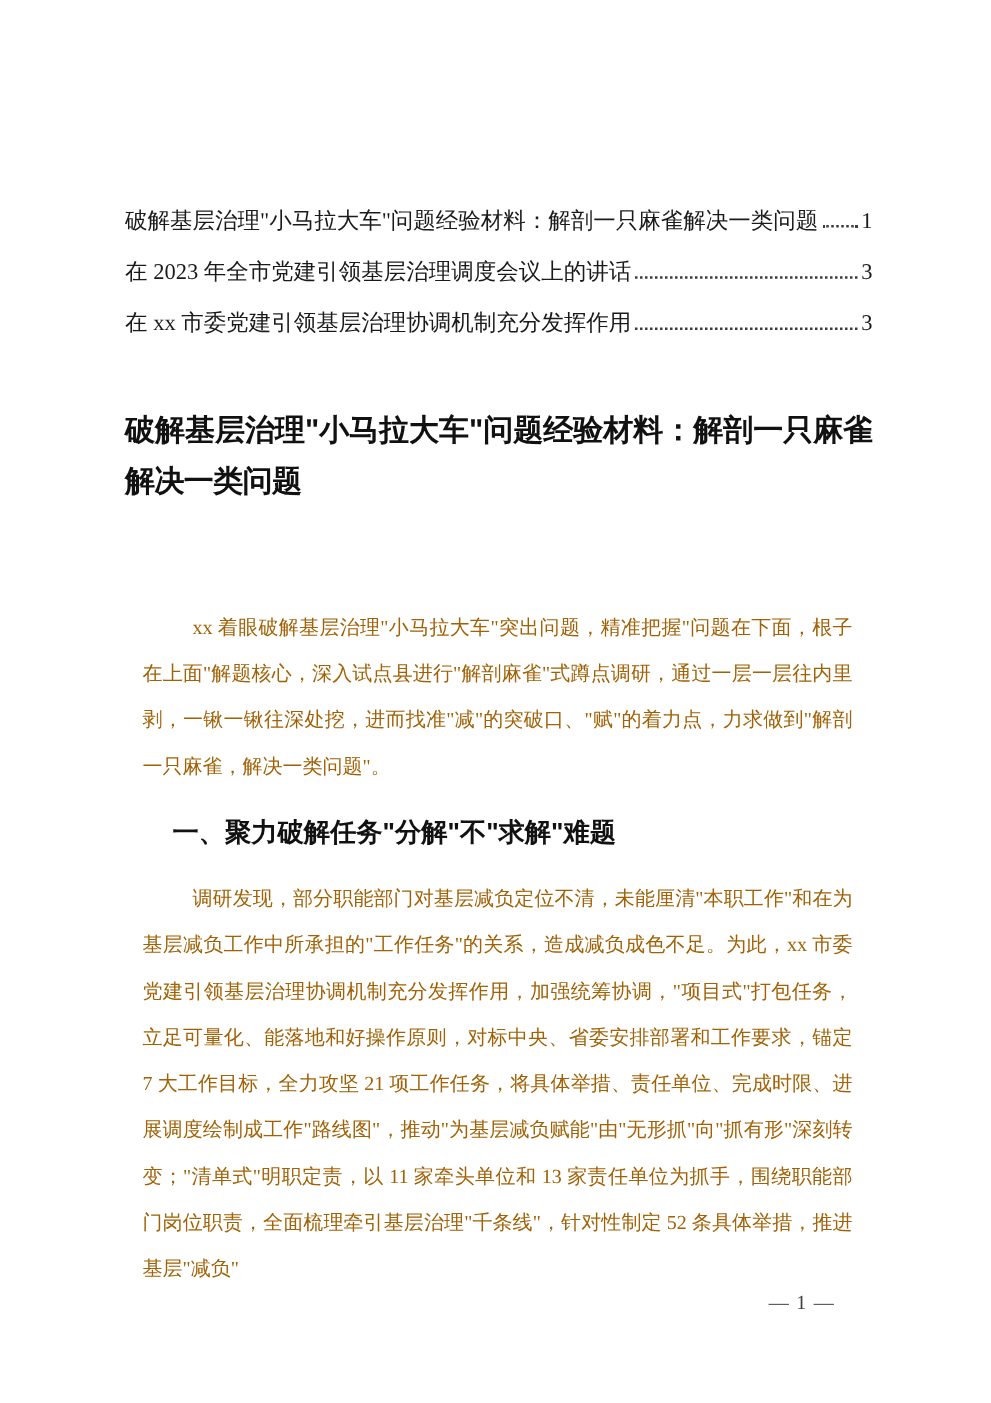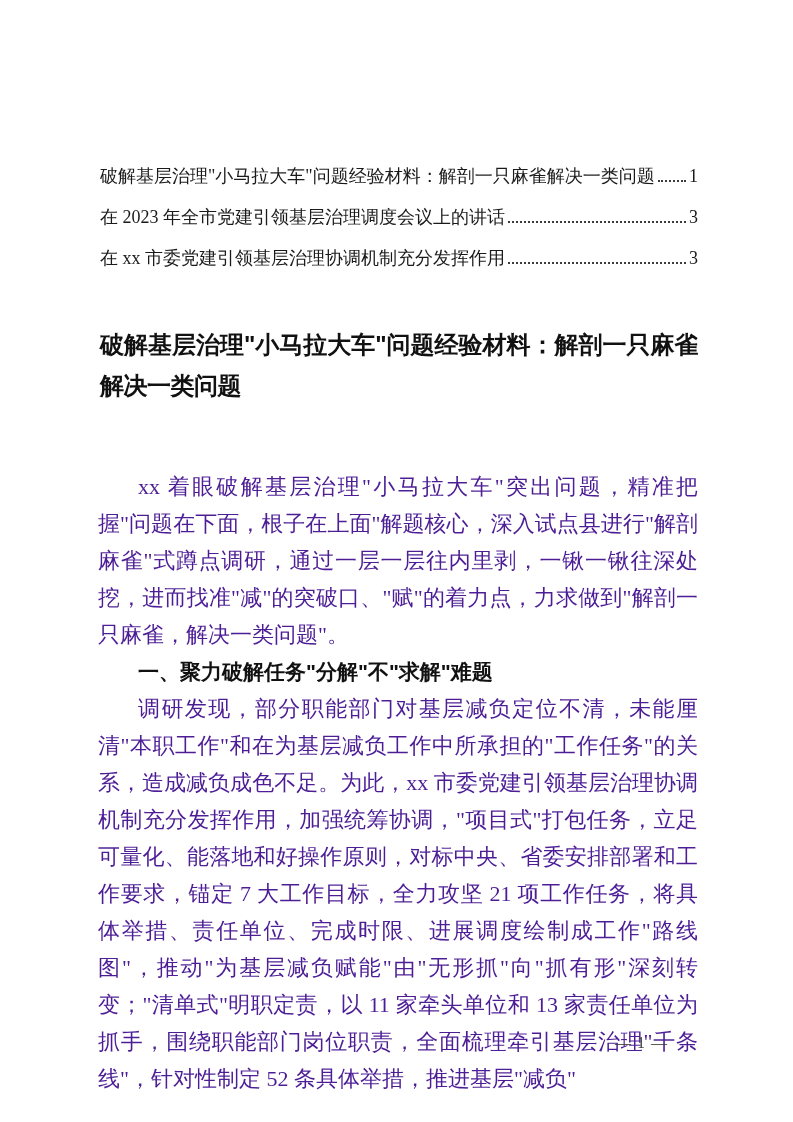--- a/index.html
+++ b/index.html
@@ -63,26 +63,26 @@
   }
 
   
   .article-body {
     position: absolute;
     left: 98px;
     top: 468px;
     width: 600px;
   }
   .para {
-    margin: 0;
-    font-size: 22px;
+    margin: 16px;
+    font-size: 16px;
     line-height: 37px;
     text-align: justify;
     text-indent: 40px;
-    color: #4c1d95;
+    color: #a16207;
   }
   .section-heading {
     margin: 0;
     font-family: "Liberation Sans", "DejaVu Sans", sans-serif;
     font-weight: 700;
     font-size: 21px;
     line-height: 37px;
     text-indent: 40px;
     text-align: justify;
     color: #111111;

